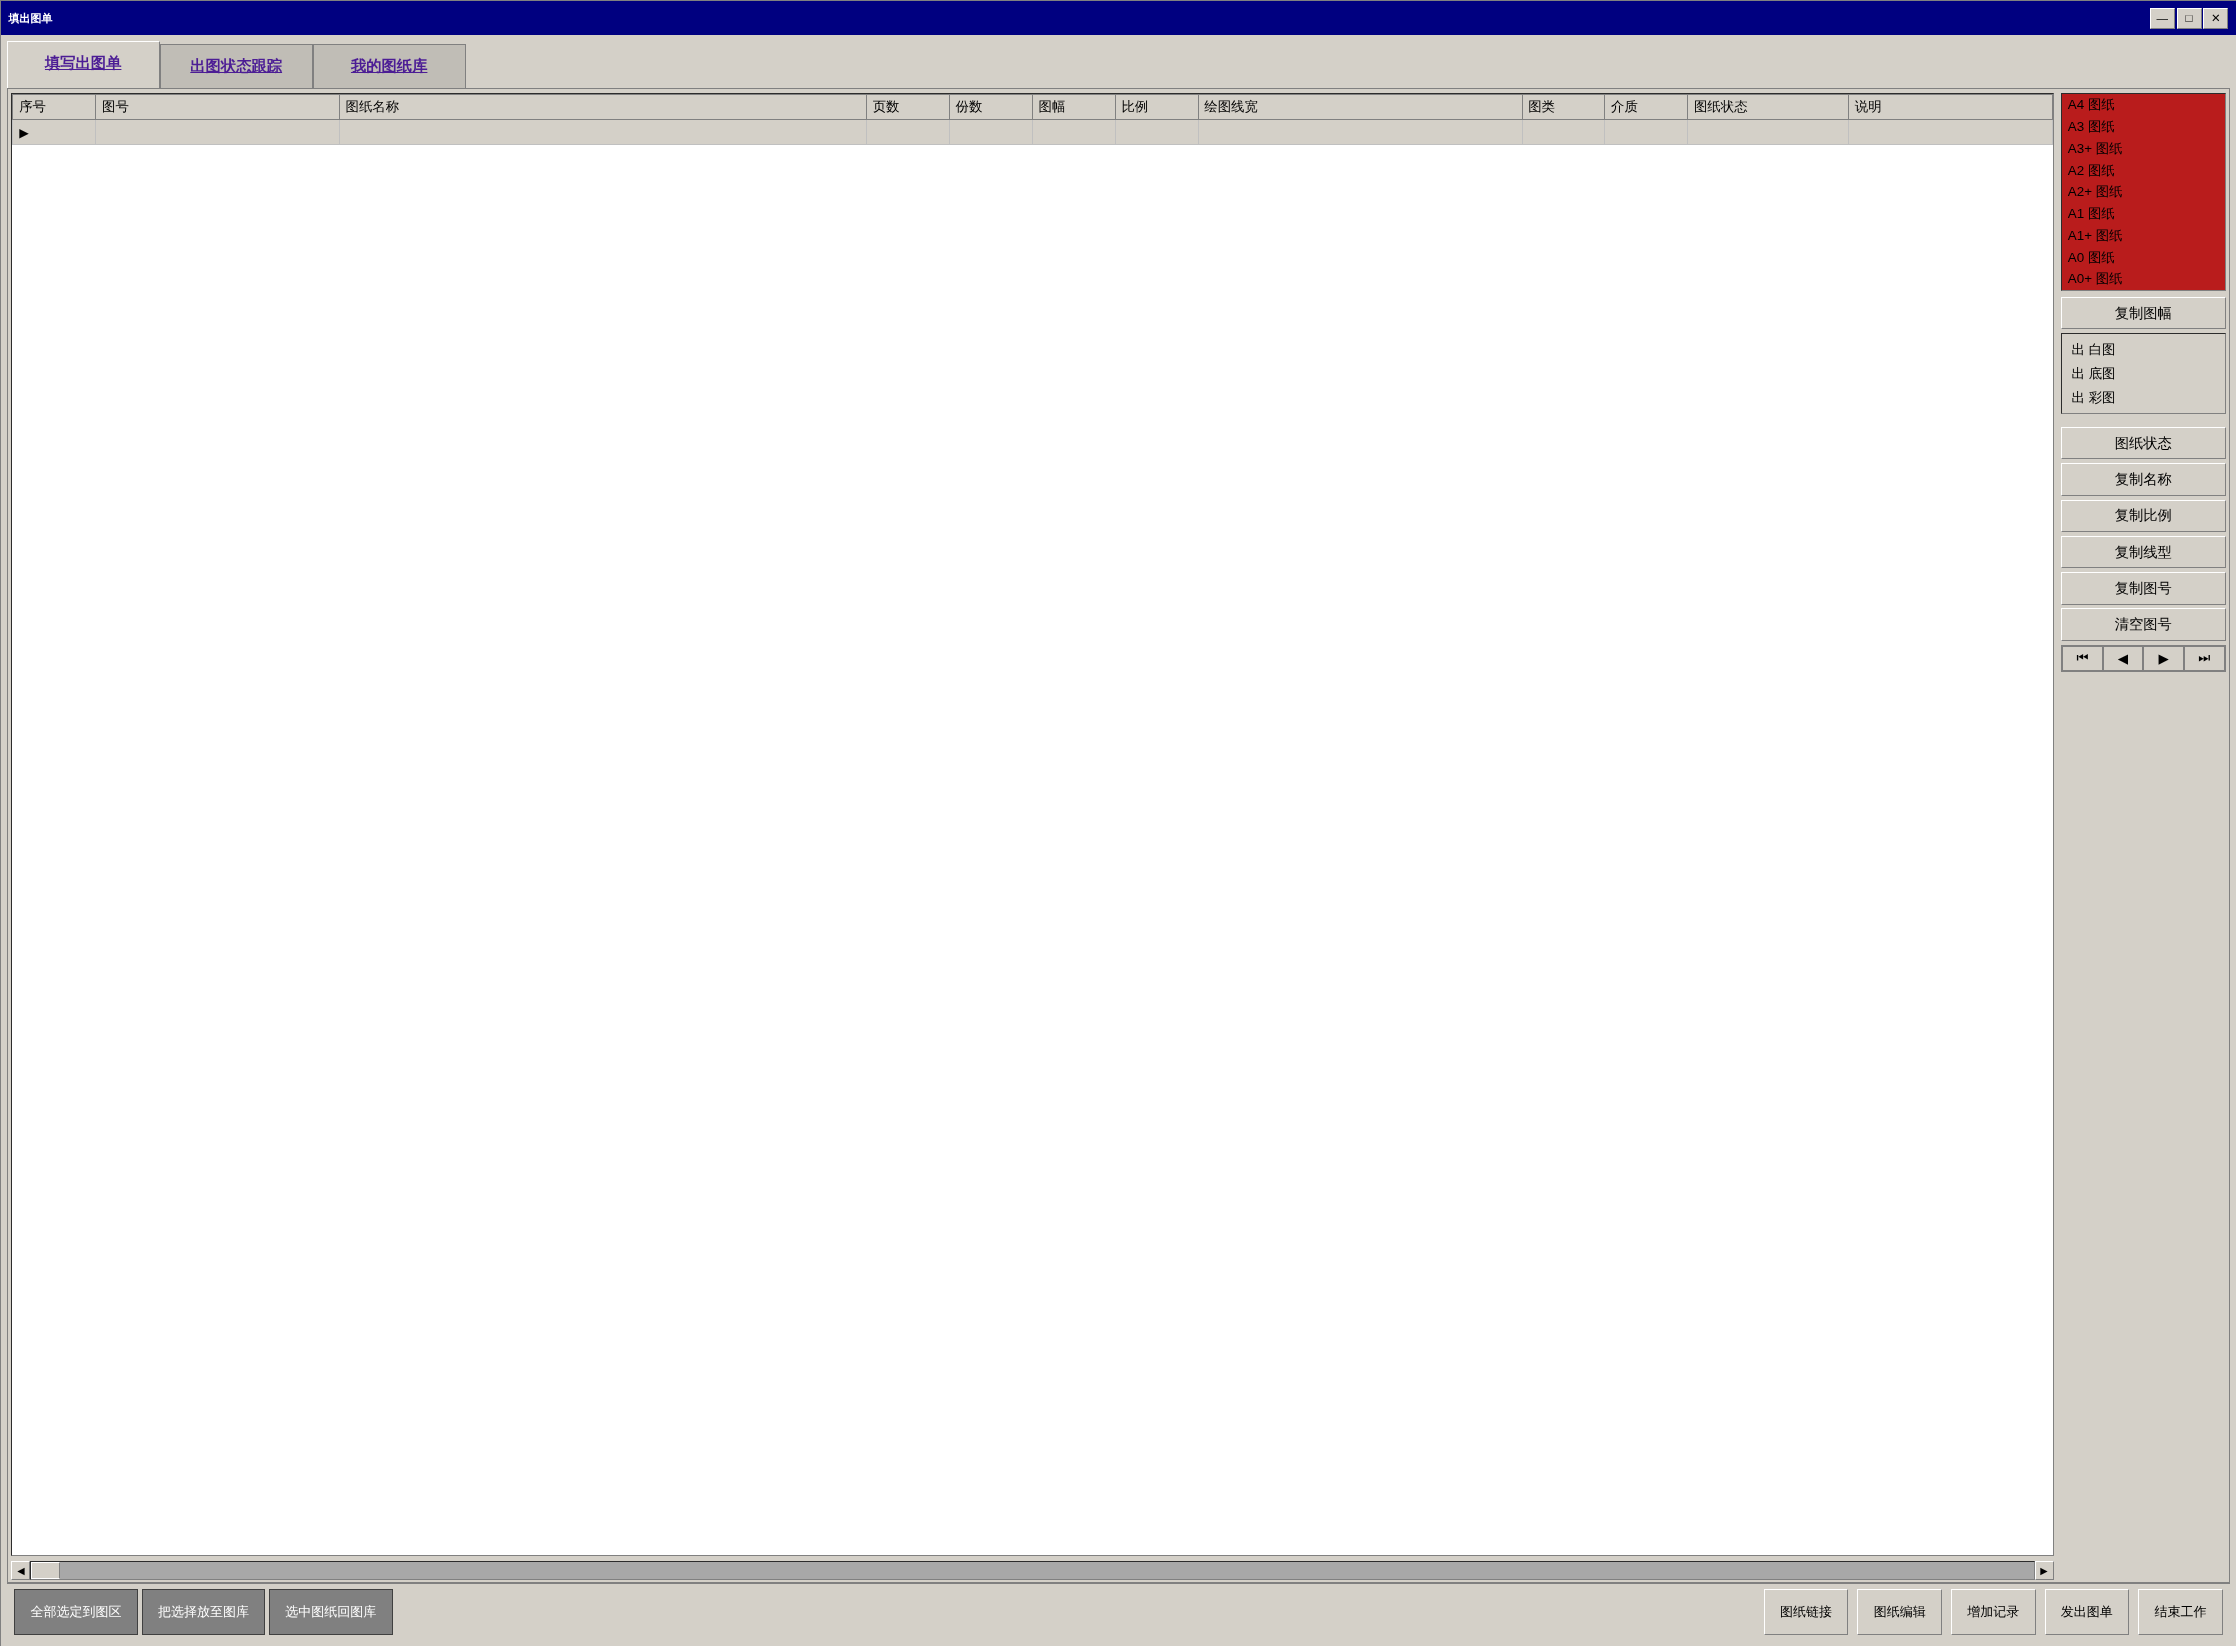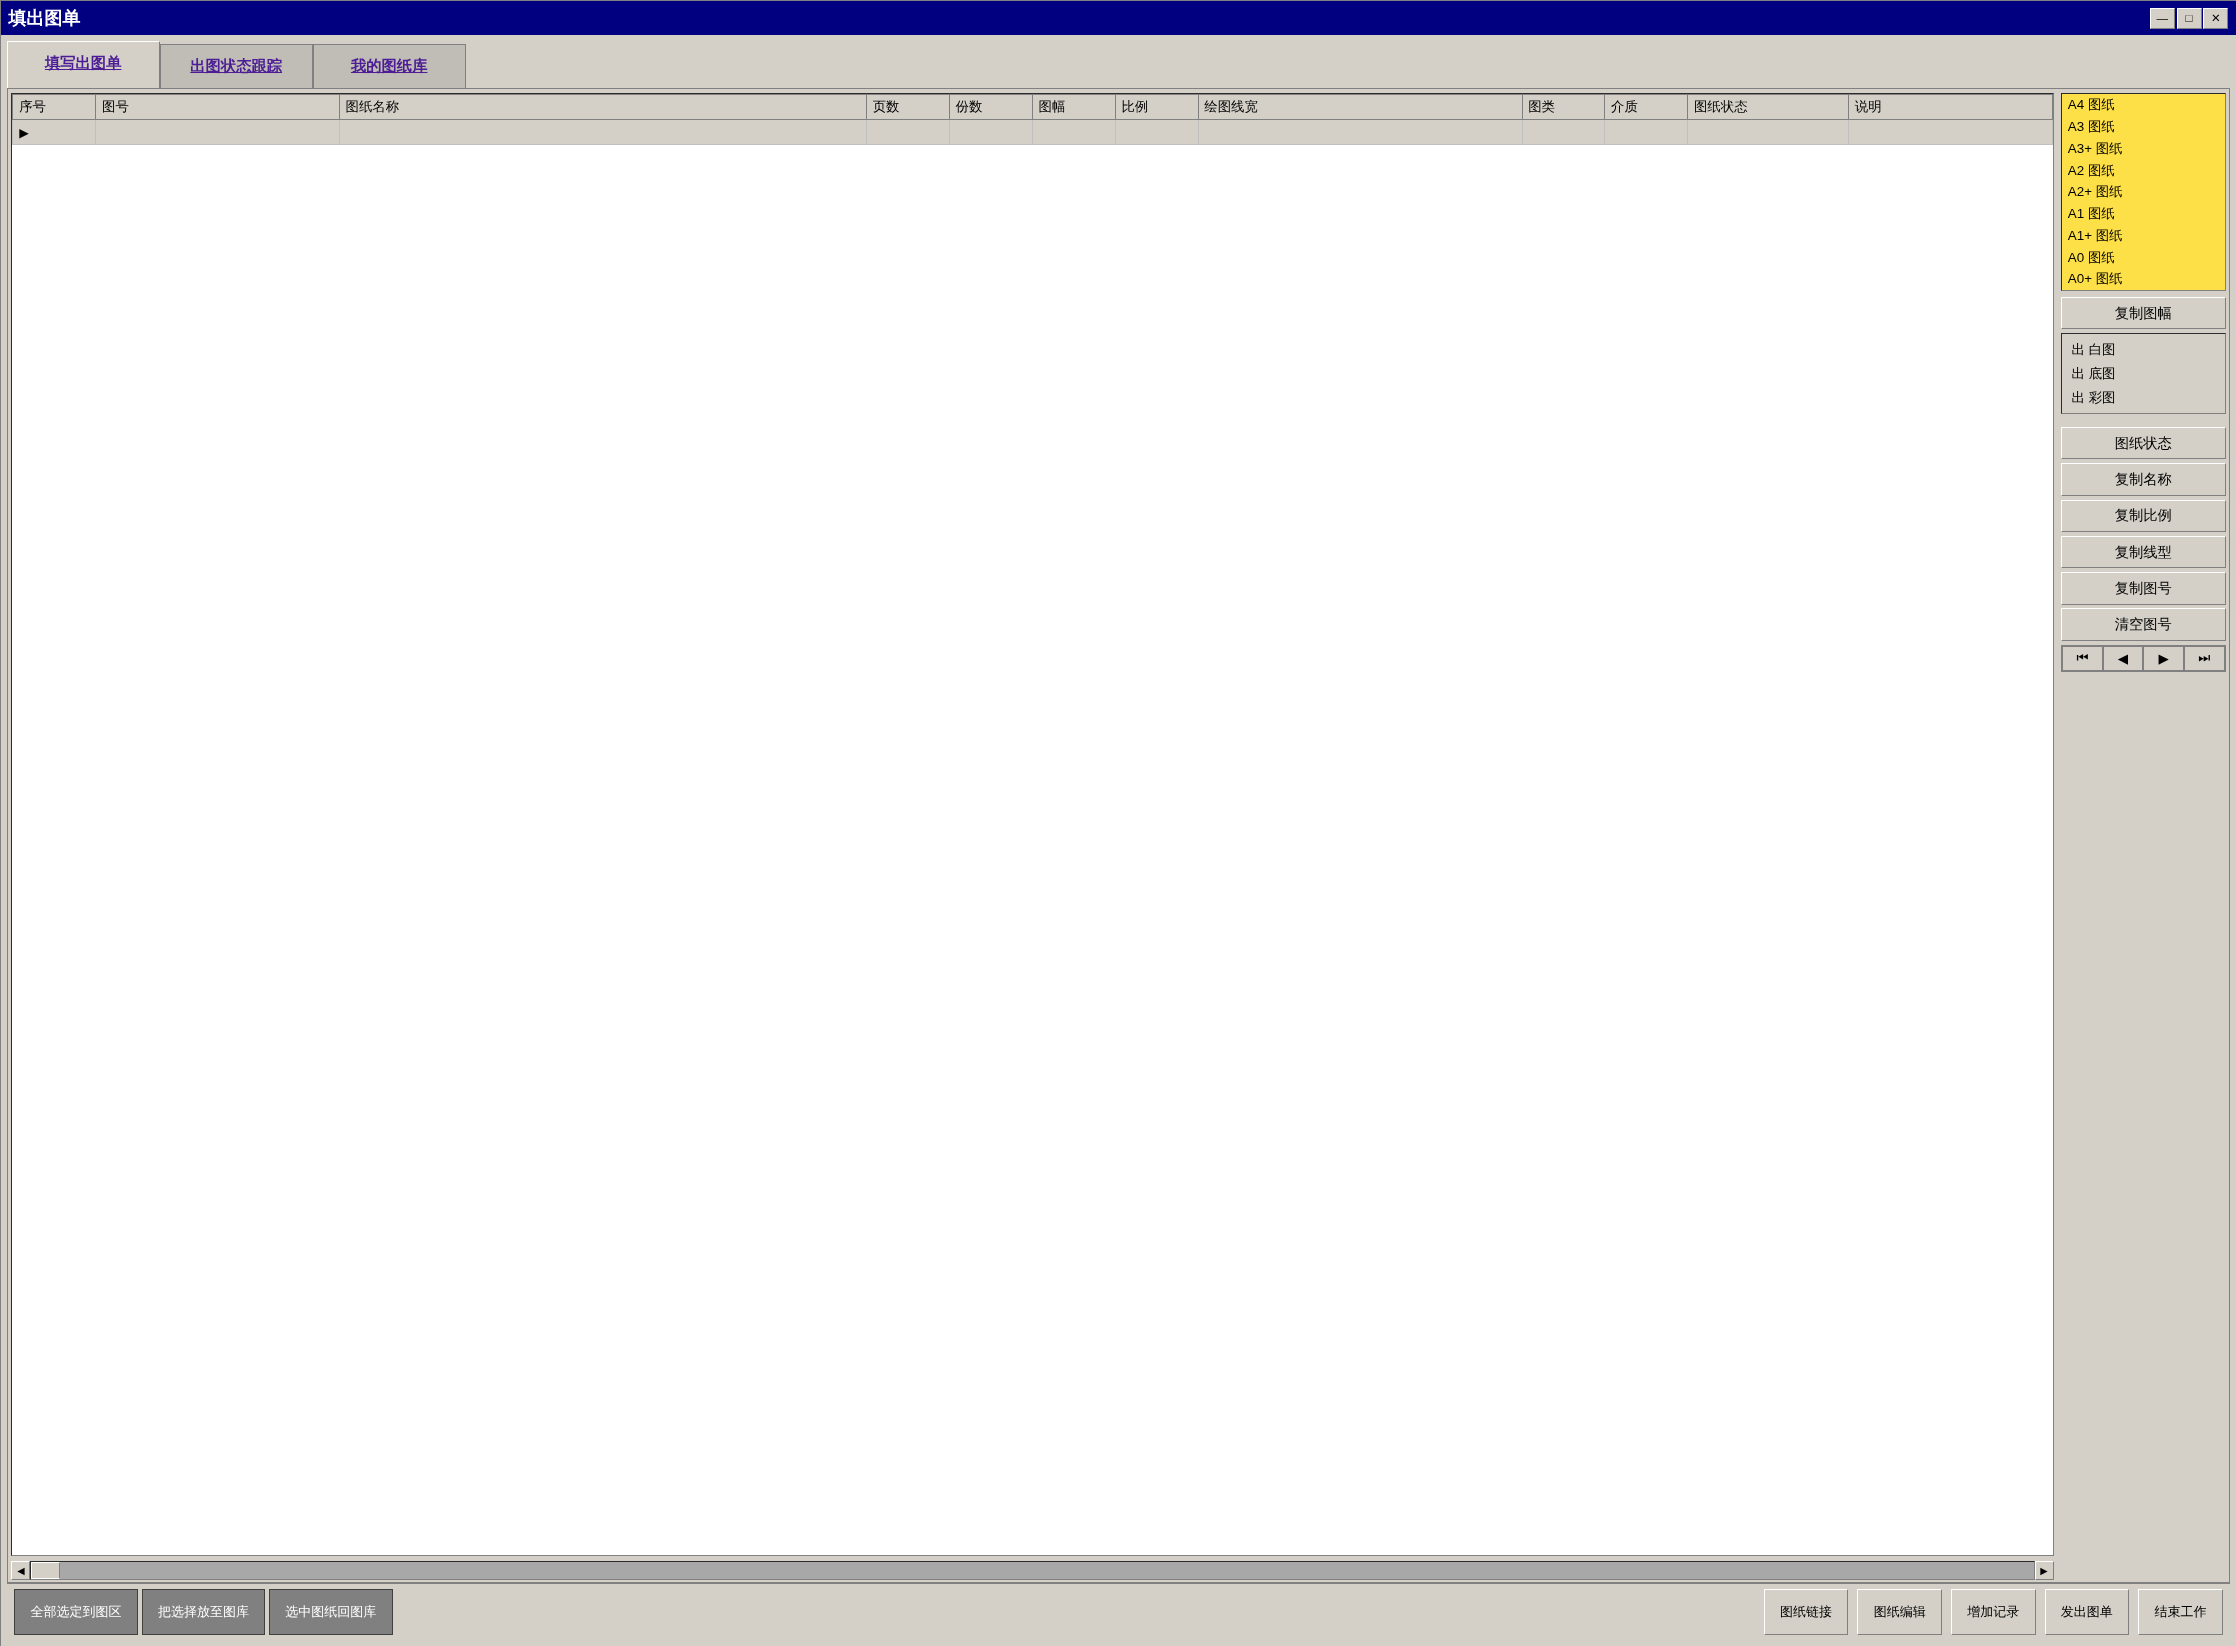--- a/index.html
+++ b/index.html
@@ -23,21 +23,21 @@
       background: #000080;
       color: white;
       height: 34px;
       display: flex;
       align-items: center;
       padding: 0 7.6px;
       justify-content: space-between;
       flex-shrink: 0;
     }
     .title-bar-text {
-      font-size: 18px;
+      font-size: 11px;
       font-weight: bold;
     }
     .title-bar-buttons {
       display: flex;
       gap: 1.9px;
     }
     .title-btn {
       width: 25px;
       height: 21px;
       background: #d4d0c8;
@@ -141,21 +141,21 @@
       width: 172px;
       display: flex;
       flex-direction: column;
       gap: 1.9px;
       padding: 3.8px;
       flex-shrink: 0;
       overflow-y: auto;
     }
     .paper-size-list {
       border: 1.9px inset #808080;
-      background: #fde047;
+      background: #b91c1c;
       margin-bottom: 3.8px;
     }
     .paper-size-item {
       padding: 1.9px 5.7px;
       font-size: 13.4px;
       cursor: pointer;
       white-space: nowrap;
     }
     .right-btn {
       width: 100%;

